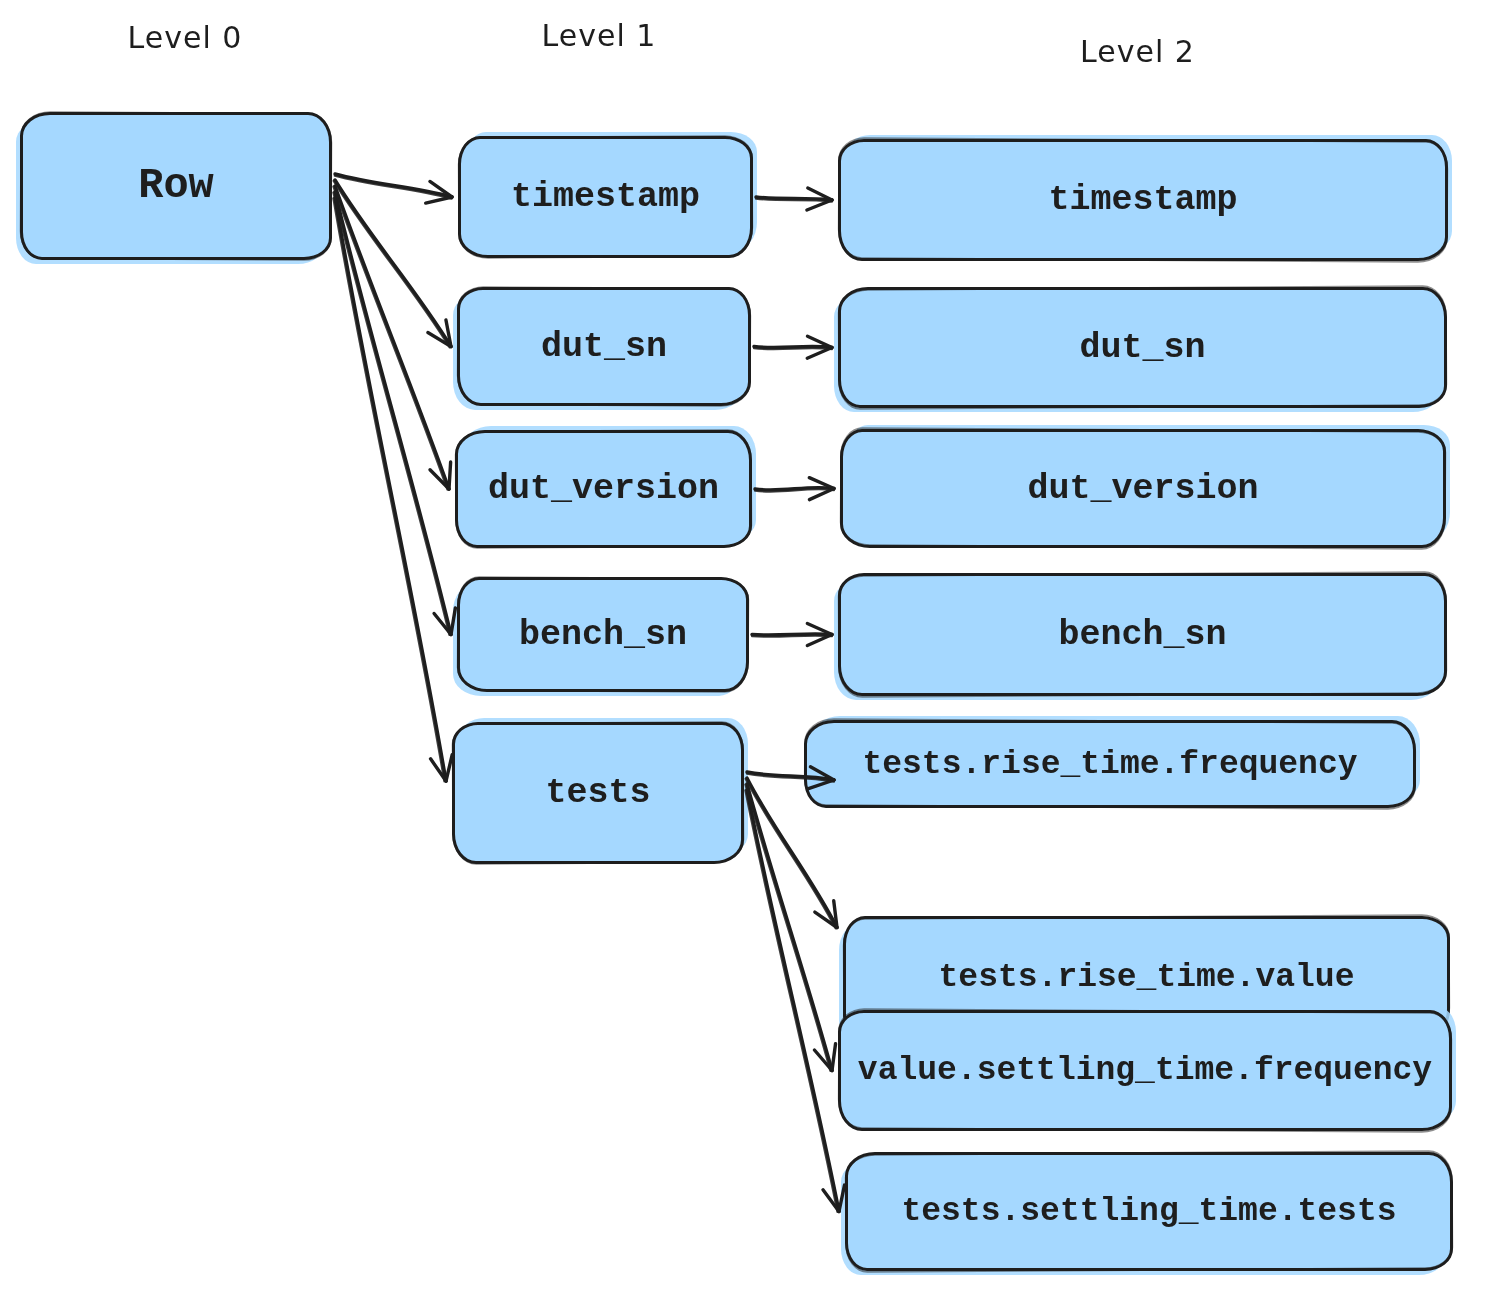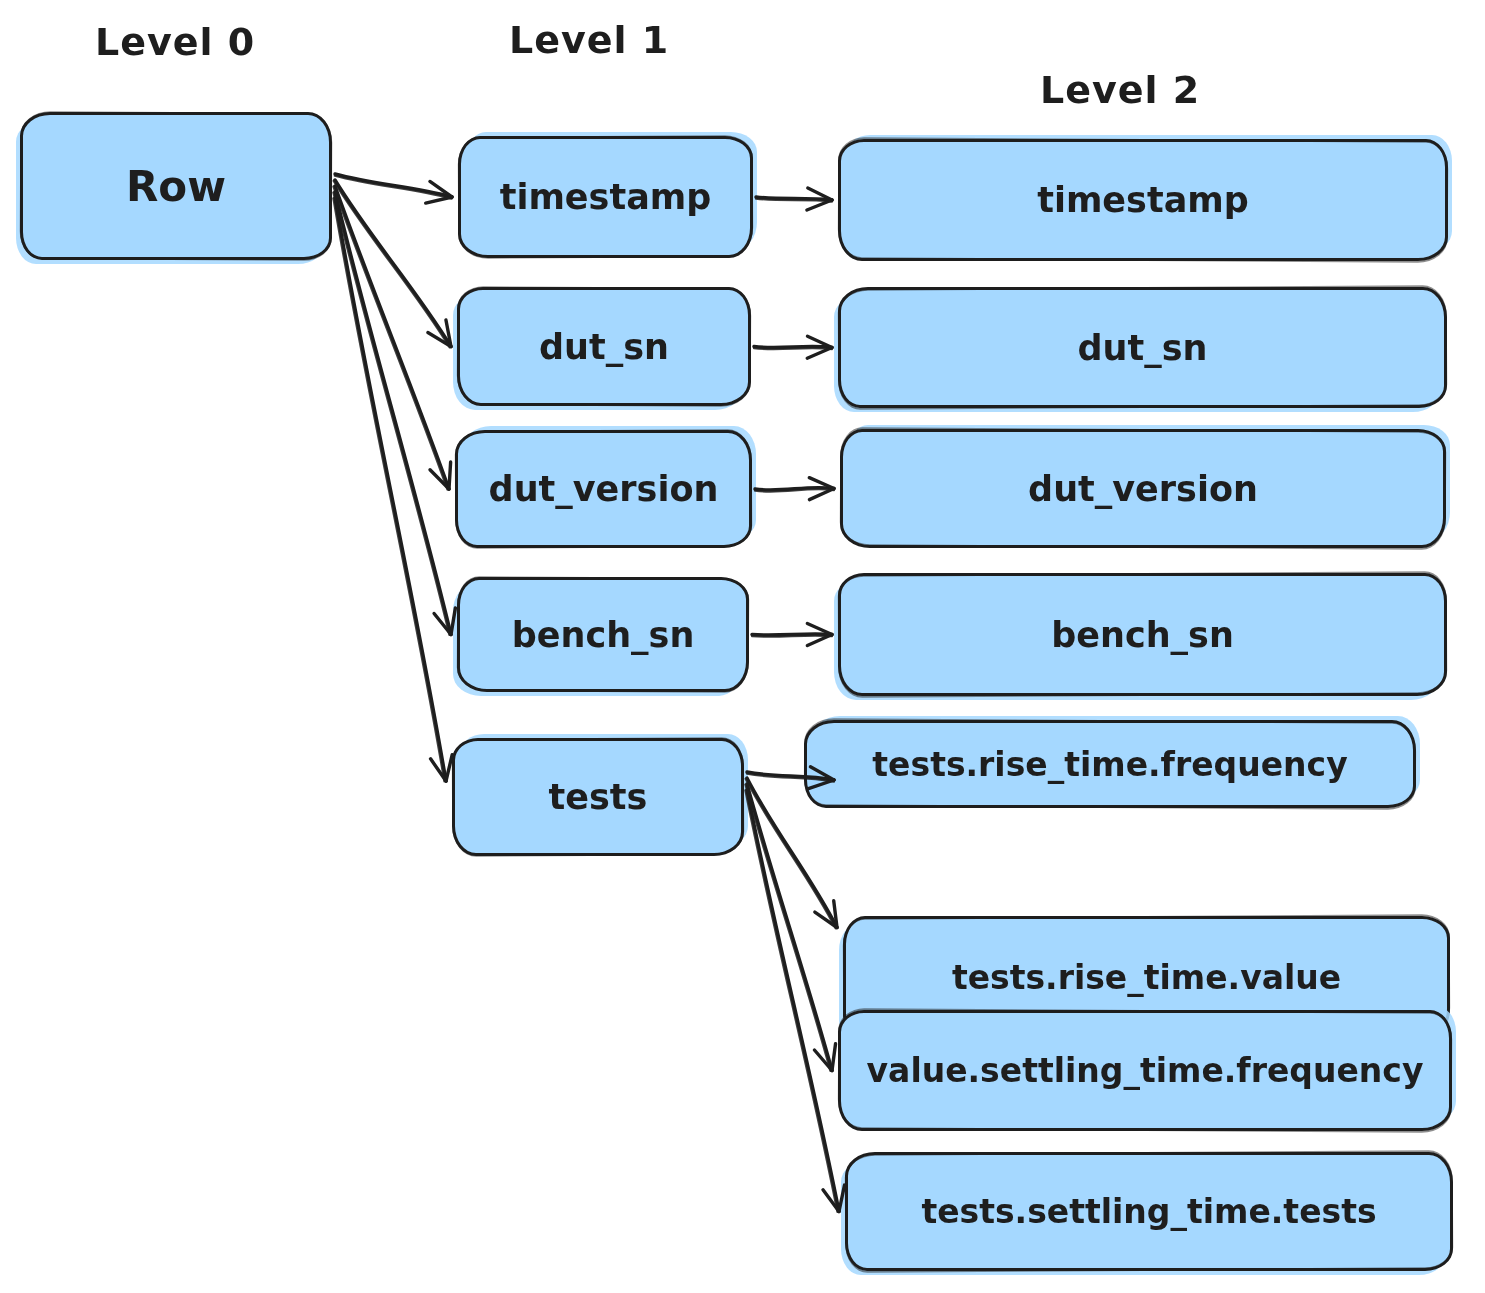--- a/index.html
+++ b/index.html
@@ -11,38 +11,39 @@
   html,body{margin:0;padding:0;background:var(--bg);}
   .canvas{
     position:relative;
     width:1485px;height:1293px;
     background:var(--bg);
     overflow:hidden;
     font-family:"DejaVu Sans","Liberation Sans",sans-serif;
   }
   .col-header{
     position:absolute;
-    font-size:38px;
-    font-weight:bold;
+    font-size:30px;
+    font-weight:normal;
     color:var(--text);
-    text-align:left;
+    text-align:center;
     letter-spacing:1px;
     white-space:nowrap;
   }
   .node{
     position:absolute;
     box-sizing:border-box;
     background:var(--fill);
     border:3.5px solid var(--stroke);
     display:flex;align-items:center;justify-content:center;
     font-size:35px;
     font-weight:bold;
     color:var(--text);
     white-space:nowrap;
     padding:8px 10px;
+    font-family:Liberation Mono, monospace;
   }
   .node.big{font-size:42px;}
   .node.small{font-size:33px;}
   
   .r1{border-radius:30px 24px 28px 22px / 24px 30px 22px 28px;}
   .r2{border-radius:22px 28px 24px 30px / 28px 22px 30px 24px;}
   .r3{border-radius:26px 22px 30px 24px / 22px 28px 24px 30px;}
   
   .node::after{
     content:"";
@@ -62,29 +63,29 @@
     pointer-events:none;
   }
 </style>
 </head>
 <body>
 
 <div class="canvas">
 
   <div class="col-header" id="h_level0" style="left: 95px; top: 20px; width: 180px;">Level 0</div>
   <div class="col-header" id="h_level1" style="left: 509px; top: 18px; width: 180px;">Level 1</div>
-  <div class="col-header" id="h_level2" style="left: 1040px; top: 34px; width: 195px; margin-top: 34px;">Level 2</div>
+  <div class="col-header" id="h_level2" style="left: 1040px; top: 34px; width: 195px;">Level 2</div>
 
   <div class="node big r1 tilt-a halo-a" id="row" style="left: 20px; top: 112px; width: 312px; height: 148px;">Row</div>
 
   <div class="node r2 tilt-b halo-b" id="l1_timestamp" style="left: 458px; top: 136px; width: 295px; height: 122px;">timestamp</div>
   <div class="node r3 tilt-a halo-a" id="l1_dut_sn" style="left: 457px; top: 287px; width: 294px; height: 119px;">dut_sn</div>
   <div class="node r1 tilt-b halo-b" id="l1_dut_version" style="left: 455px; top: 430px; width: 297px; height: 118px;">dut_version</div>
   <div class="node r2 tilt-a halo-a" id="l1_bench_sn" style="left: 457px; top: 577px; width: 292px; height: 115px;">bench_sn</div>
-  <div class="node r3 tilt-b halo-b" id="l1_tests" style="left: 452px; top: 738px; width: 292px; height: 118px;">tests</div>
+  <div class="node r3 tilt-b halo-b" id="l1_tests" style="left: 452px; top: 722px; width: 292px; height: 142px;">tests</div>
 
   <div class="node r3 tilt-a halo-b" id="l2_timestamp" style="left: 838px; top: 139px; width: 610px; height: 122px;">timestamp</div>
   <div class="node r1 tilt-b halo-a" id="l2_dut_sn" style="left: 838px; top: 287px; width: 609px; height: 121px;">dut_sn</div>
   <div class="node r2 tilt-a halo-b" id="l2_dut_version" style="left: 840px; top: 429px; width: 606px; height: 119px;">dut_version</div>
   <div class="node r3 tilt-b halo-a" id="l2_bench_sn" style="left: 838px; top: 573px; width: 609px; height: 123px;">bench_sn</div>
   <div class="node small r1 tilt-a halo-b" id="l2_rise_freq" style="left: 804px; top: 720px; width: 612px; height: 88px;">tests.rise_time.frequency</div>
   <div class="node small r2 tilt-b halo-a" id="l2_rise_val" style="left: 843px; top: 916px; width: 607px; height: 123px;">tests.rise_time.value</div>
   <div class="node small r3 tilt-a halo-b" id="l2_settle_freq" style="left: 838px; top: 1010px; width: 614px; height: 121px;">value.settling_time.frequency</div>
   <div class="node small r1 tilt-b halo-a" id="l2_settle_val" style="left: 845px; top: 1152px; width: 608px; height: 119px;">tests.settling_time.tests</div>
 

